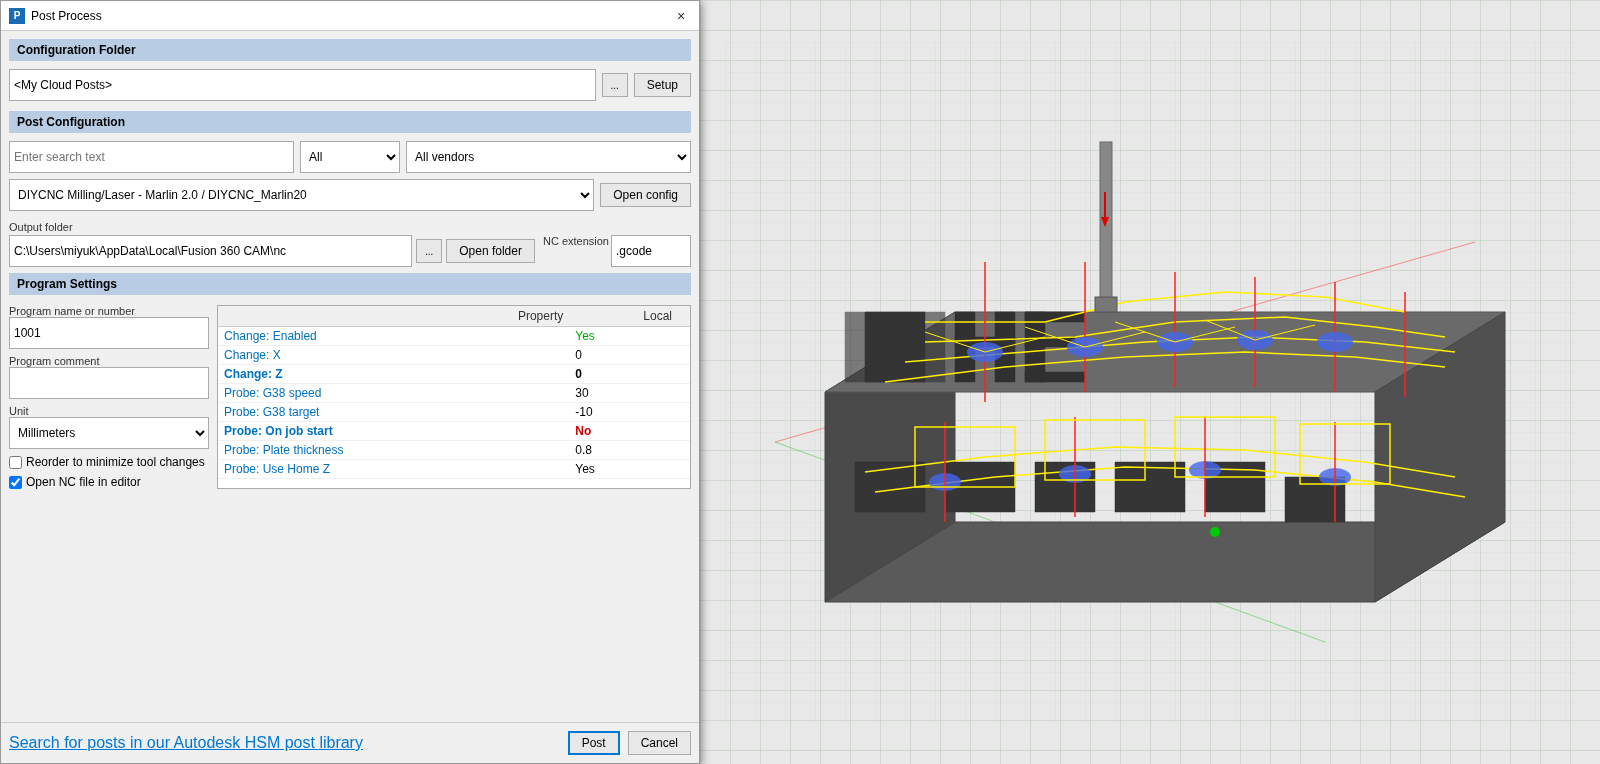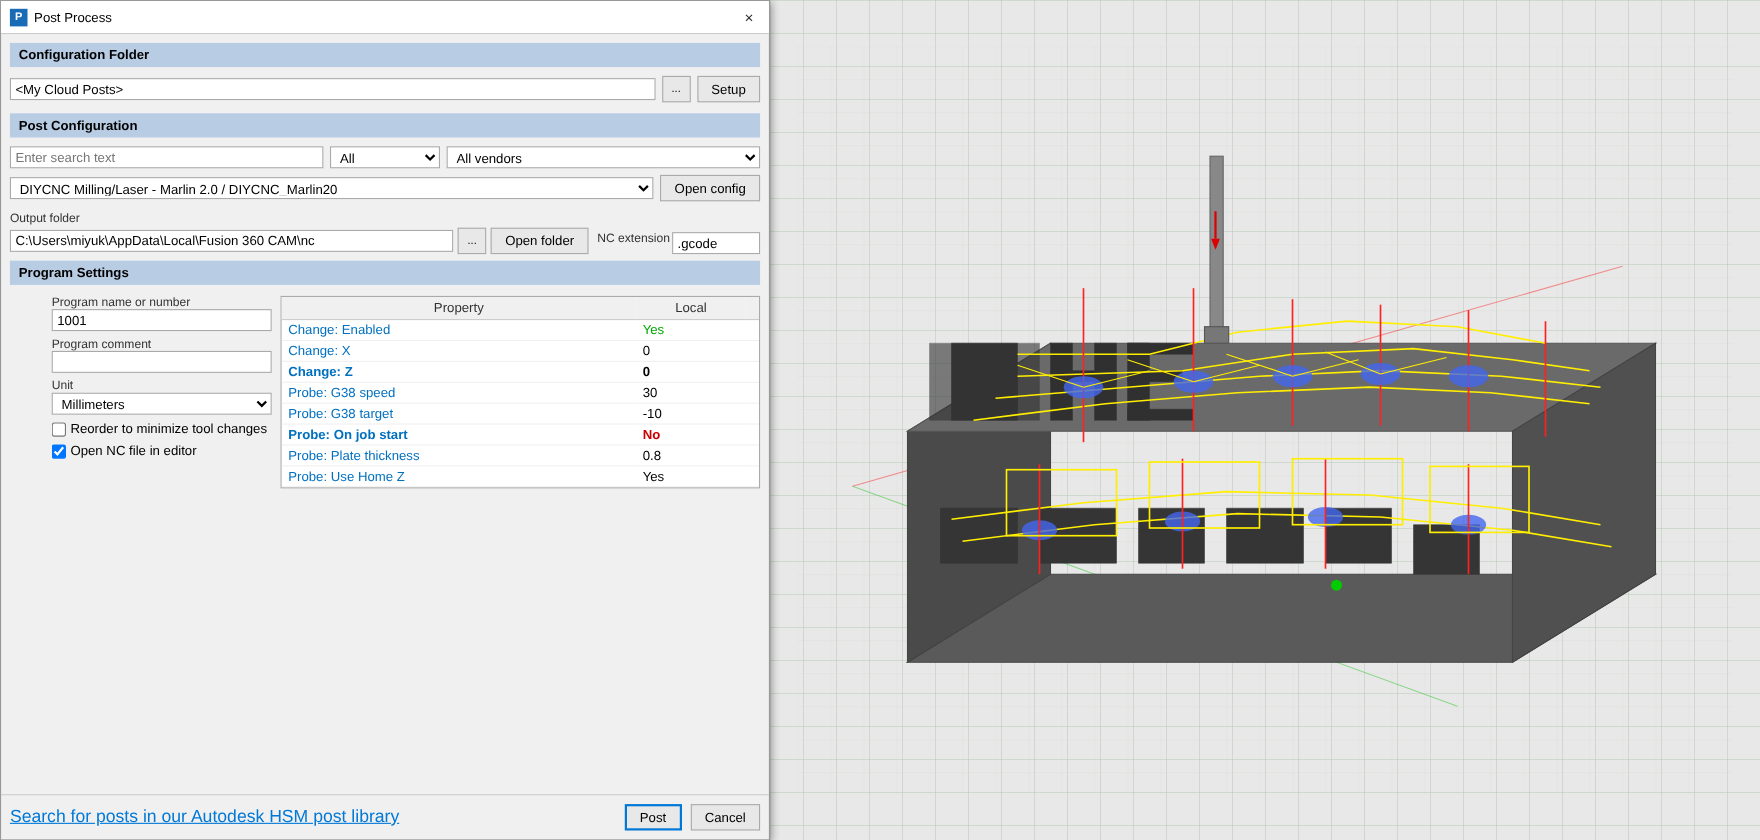--- a/index.html
+++ b/index.html
@@ -117,21 +117,21 @@
     }
 
     .section-content {
       padding: 4px 0;
       display: flex;
       flex-direction: column;
       gap: 6px;
     }
 
     .input-field {
-      height: 20px;
+      height: 32px;
       border: 1px solid #aaa;
       background: white;
       padding: 2px 4px;
       font-size: 12px;
       font-family: inherit;
     }
 
     .btn {
       height: 24px;
       padding: 2px 12px;
@@ -229,42 +229,41 @@
     .program-left-right {
       display: flex;
       gap: 8px;
     }
 
     .program-left {
       display: flex;
       flex-direction: column;
       gap: 6px;
       width: 200px;
-      margin-left: 38px;
     }
 
     .program-right {
       flex: 1;
       border: 1px solid #aaa;
       background: white;
     }
 
     .prop-table {
       width: 100%;
       border-collapse: collapse;
       font-size: 12px;
     }
 
     .prop-table thead tr {
       background: #f0f0f0;
       border-bottom: 1px solid #ccc;
     }
 
     .prop-table th {
-      text-align: center;
+      text-align: right;
       padding: 3px 6px;
       font-weight: normal;
       color: #333;
     }
 
     .prop-table td {
       padding: 2px 6px;
       border-bottom: 1px solid #f0f0f0;
     }
 

